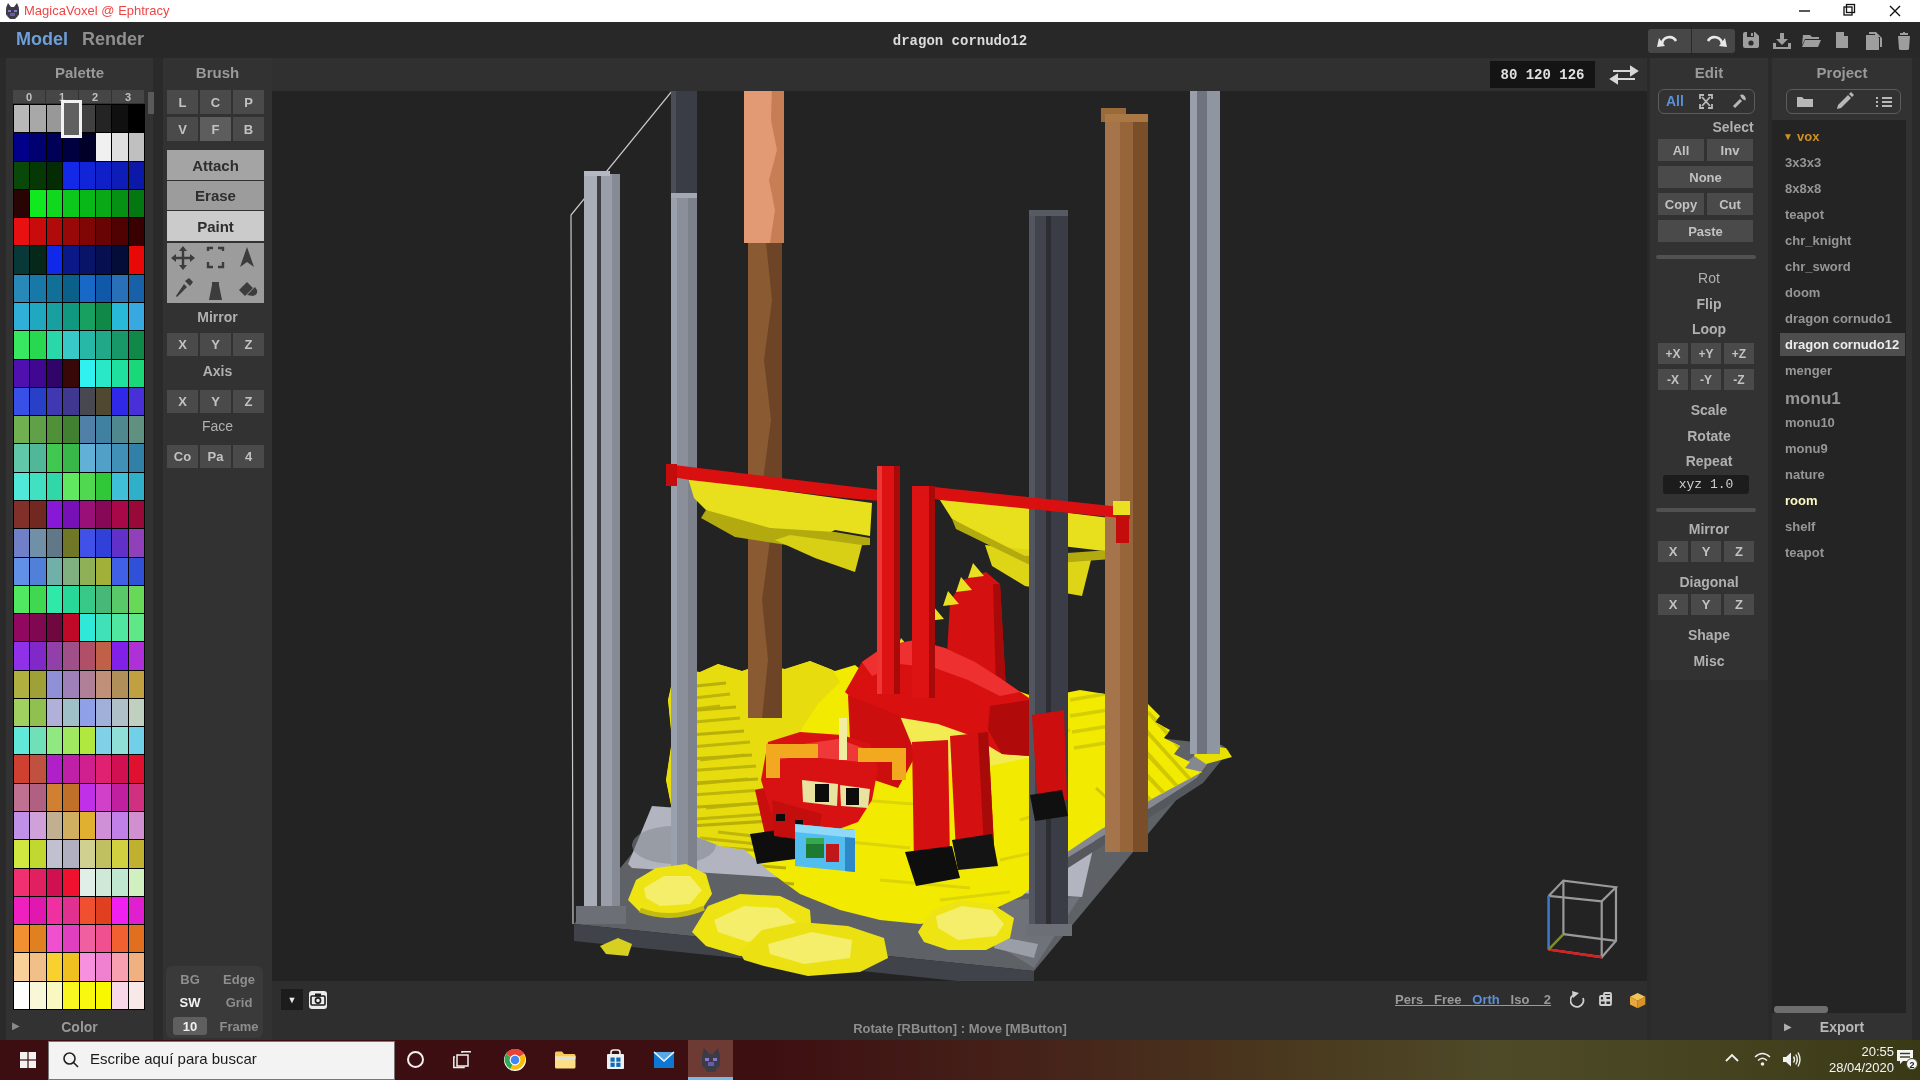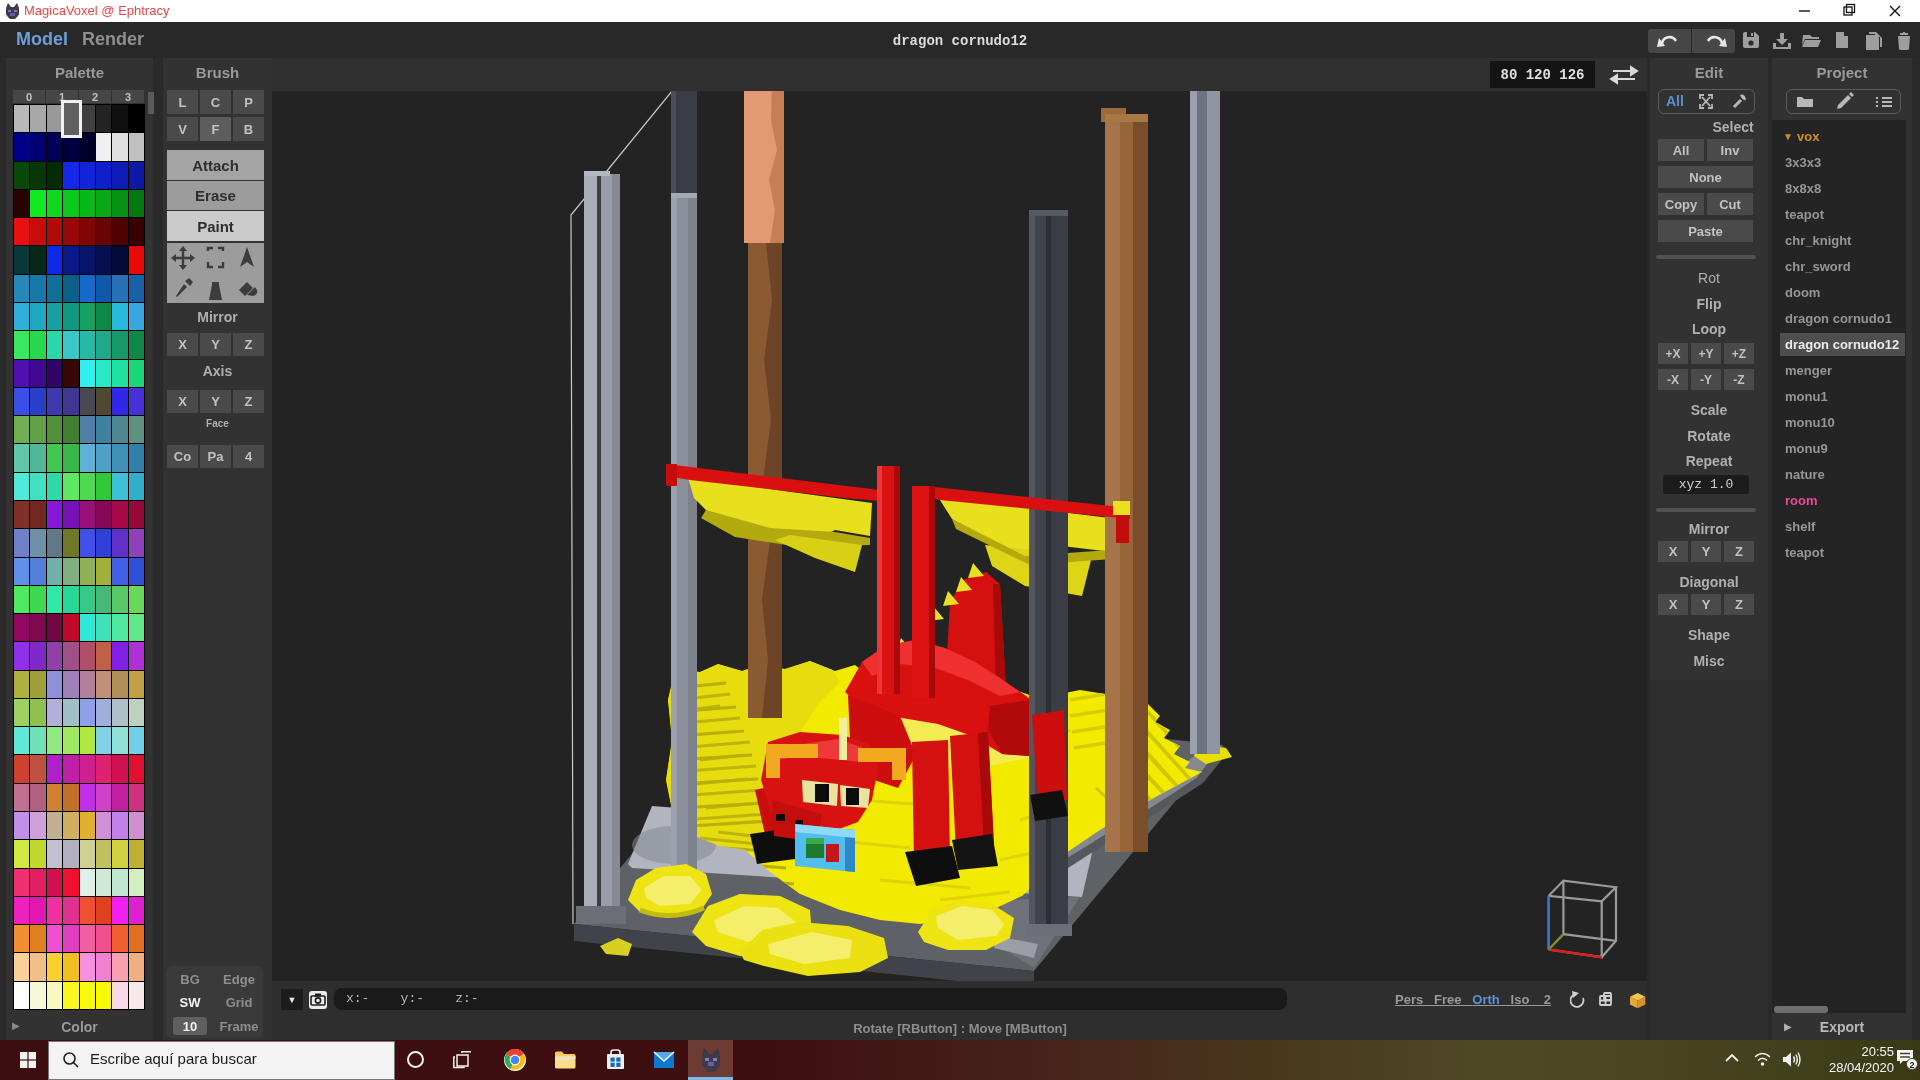--- a/index.html
+++ b/index.html
@@ -352,21 +352,21 @@
 </g>
     </svg>
 <div class="abs lbl" style="left:163px;top:309px;width:109px;font-size:14px;font-weight:bold;">Mirror</div>
 <div class="abs btn" style="left:167px;top:333px;width:31px;height:23px;font-weight:bold;">X</div>
 <div class="abs btn" style="left:200px;top:333px;width:31px;height:23px;font-weight:bold;">Y</div>
 <div class="abs btn" style="left:233px;top:333px;width:31px;height:23px;font-weight:bold;">Z</div>
 <div class="abs lbl" style="left:163px;top:363px;width:109px;font-size:14px;font-weight:bold;">Axis</div>
 <div class="abs btn" style="left:167px;top:390px;width:31px;height:23px;font-weight:bold;">X</div>
 <div class="abs btn" style="left:200px;top:390px;width:31px;height:23px;font-weight:bold;">Y</div>
 <div class="abs btn" style="left:233px;top:390px;width:31px;height:23px;font-weight:bold;">Z</div>
-<div class="abs lbl" style="left:163px;top:418px;width:109px;font-size:10px;font-weight:bold;">Face</div>
+<div class="abs lbl" style="left:163px;top:418px;width:109px;font-size:14px;font-weight:normal;">Face</div>
 <div class="abs btn" style="left:167px;top:445px;width:31px;height:23px;font-weight:bold;">Co</div>
 <div class="abs btn" style="left:200px;top:445px;width:31px;height:23px;font-weight:bold;">Pa</div>
 <div class="abs btn" style="left:233px;top:445px;width:31px;height:23px;font-weight:bold;">4</div>
 <div class="abs" style="left:166px;top:966px;width:97px;height:72px;background:#3a3a3a;border-radius:6px;"></div>
 <div class="abs ctr" style="left:172px;top:971px;width:36px;height:16px;color:#8e8e8e;font-size:13px;font-weight:bold;">BG</div>
 <div class="abs ctr" style="left:216px;top:971px;width:46px;height:16px;color:#8e8e8e;font-size:13px;font-weight:bold;">Edge</div>
 <div class="abs ctr" style="left:172px;top:994px;width:36px;height:16px;color:#f2f2f2;font-size:13px;font-weight:bold;">SW</div>
 <div class="abs ctr" style="left:216px;top:994px;width:46px;height:16px;color:#8e8e8e;font-size:13px;font-weight:bold;">Grid</div>
 <div class="abs ctr" style="left:173px;top:1017px;width:34px;height:18px;background:#5f5f5f;border-radius:3px;color:#f0f0f0;font-size:13px;font-weight:bold;">10</div>
 <div class="abs ctr" style="left:216px;top:1018px;width:46px;height:16px;color:#8e8e8e;font-size:13px;font-weight:bold;">Frame</div>
@@ -431,25 +431,25 @@
 <div class="abs" style="left:1785px;top:155px;font-size:13px;font-weight:bold;color:#969696;">3x3x3</div>
 <div class="abs" style="left:1785px;top:181px;font-size:13px;font-weight:bold;color:#969696;">8x8x8</div>
 <div class="abs" style="left:1785px;top:207px;font-size:13px;font-weight:bold;color:#969696;">teapot</div>
 <div class="abs" style="left:1785px;top:233px;font-size:13px;font-weight:bold;color:#969696;">chr_knight</div>
 <div class="abs" style="left:1785px;top:259px;font-size:13px;font-weight:bold;color:#969696;">chr_sword</div>
 <div class="abs" style="left:1785px;top:285px;font-size:13px;font-weight:bold;color:#969696;">doom</div>
 <div class="abs" style="left:1785px;top:311px;font-size:13px;font-weight:bold;color:#969696;">dragon cornudo1</div>
 <div class="abs" style="left:1780px;top:333px;width:125px;height:23px;background:#4e4e4e;"></div>
 <div class="abs" style="left:1785px;top:337px;font-size:13px;font-weight:bold;color:#ececec;">dragon cornudo12</div>
 <div class="abs" style="left:1785px;top:363px;font-size:13px;font-weight:bold;color:#969696;">menger</div>
-<div class="abs" style="left:1785px;top:389px;font-size:13px;font-weight:bold;color:#969696;">monu1</div>
+<div class="abs" style="left:1785px;top:389px;font-size:17px;font-weight:bold;color:#969696;">monu1</div>
 <div class="abs" style="left:1785px;top:415px;font-size:13px;font-weight:bold;color:#969696;">monu10</div>
 <div class="abs" style="left:1785px;top:441px;font-size:13px;font-weight:bold;color:#969696;">monu9</div>
 <div class="abs" style="left:1785px;top:467px;font-size:13px;font-weight:bold;color:#969696;">nature</div>
-<div class="abs" style="left:1785px;top:493px;font-size:13px;font-weight:bold;color:#ec4899;text-align:right;">room</div>
+<div class="abs" style="left:1785px;top:493px;font-size:13px;font-weight:bold;color:#fef9c3;text-align:right;">room</div>
 <div class="abs" style="left:1785px;top:519px;font-size:13px;font-weight:bold;color:#969696;">shelf</div>
 <div class="abs" style="left:1785px;top:545px;font-size:13px;font-weight:bold;color:#969696;">teapot</div>
 <div class="abs" style="left:1774px;top:1006px;width:54px;height:7px;background:#6e6e6e;border-radius:3px;"></div>
 <div class="abs" style="left:1784px;top:1021px;font-size:10px;color:#b0b0b0;">▶</div>
 <div class="abs lbl" style="left:1772px;top:1019px;width:140px;font-size:14px;font-weight:bold;color:#b8b8b8;">Export</div>
 <div class="abs" style="left:272px;top:58px;width:1375px;height:33px;background:#303030;"></div>
 <div class="abs ctr mono" style="left:1490px;top:61px;width:105px;height:27px;background:#141414;color:#e0e0e0;font-size:14px;font-weight:bold;">80 120 126</div>
 <svg class="abs" style="left:1609px;top:65px" width="30" height="20" viewBox="0 0 30 20">
 <g stroke="#d8d8d8" stroke-width="2" fill="#d8d8d8">
  <path d="M4 6 L22 6 M8 14 L26 14" fill="none"></path>
@@ -458,21 +458,20 @@
 </g>
     </svg>
 <div class="abs" style="left:272px;top:981px;width:1375px;height:59px;background:#2e2e2e;"></div>
 <div class="abs ctr" style="left:281px;top:989px;width:22px;height:21px;background:#1c1c1c;color:#e8e8e8;font-size:9px;">▼</div>
 <svg class="abs" style="left:309px;top:991px" width="18" height="18" viewBox="0 0 18 18">
 <rect x="0" y="0" width="18" height="18" rx="3" fill="#ececec"></rect>
 <rect x="2" y="5" width="14" height="9" rx="1" fill="none" stroke="#1c1c1c" stroke-width="1.6"></rect>
 <rect x="6" y="2.5" width="6" height="3" fill="#1c1c1c"></rect>
 <circle cx="9" cy="9.5" r="2.6" fill="none" stroke="#1c1c1c" stroke-width="1.6"></circle>
 </svg>
-<div class="abs mono" style="left:334px;top:988px;width:953px;height:22px;background:#1a1a1a;border-radius:8px;color:#b4b4b4;font-size:13px;line-height:22px;padding-left:12px;">x:-&nbsp;&nbsp;&nbsp;&nbsp;y:-&nbsp;&nbsp;&nbsp;&nbsp;z:-</div>
 <div class="abs" style="left:1395px;top:992px;font-size:13px;font-weight:bold;color:#9a9a9a;text-decoration:underline;">Pers&nbsp;&nbsp;&nbsp;Free&nbsp;&nbsp;&nbsp;<span style="color:#5b8fd6">Orth</span>&nbsp;&nbsp;&nbsp;Iso&nbsp;&nbsp;&nbsp;&nbsp;2</div>
 <svg class="abs" style="left:1570px;top:990px" width="80" height="20" viewBox="0 0 80 20">
 <g stroke="#d0d0d0" stroke-width="1.8" fill="none">
  <path d="M6 4 A6.5 6.5 0 1 0 13 8"></path>
         <polygon points="2,1 9,3 3,8" fill="#d0d0d0" stroke="none"></polygon>
  <rect x="30" y="6" width="11" height="9" rx="1"></rect>
         <rect x="34" y="3" width="7" height="7" rx="1"></rect>
         <path d="M35.5 6 L35.5 15 M30 10.5 L41 10.5"></path>
 </g>
 <g transform="translate(60,3) scale(0.85)">

